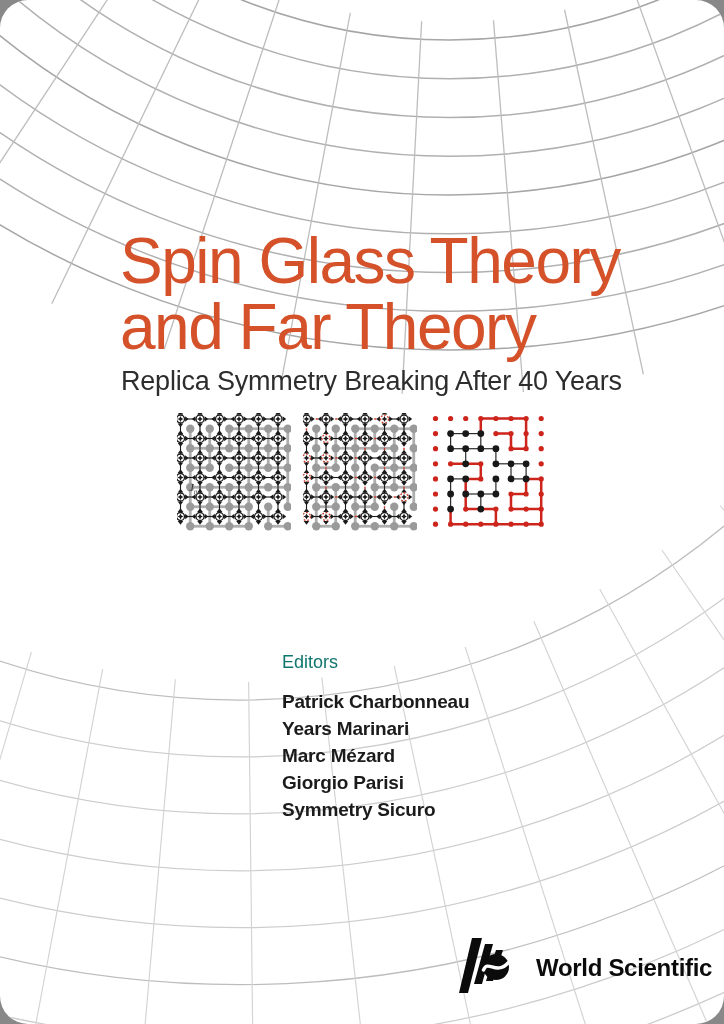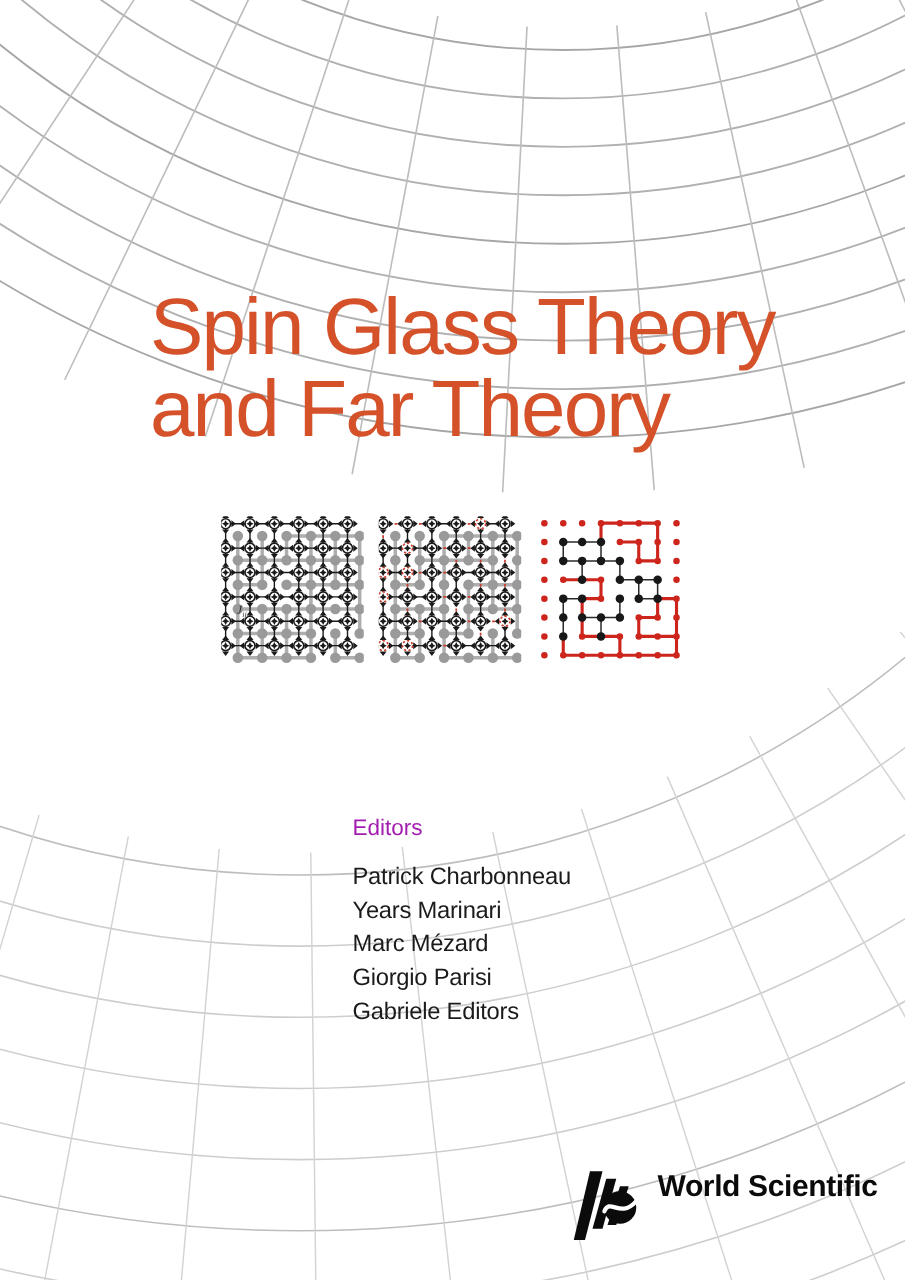--- a/index.html
+++ b/index.html
@@ -15,33 +15,33 @@
   }
   .subtitle{
     position:absolute;left:121px;top:366px;
     font-size:27px;letter-spacing:-0.2px;font-weight:400;
   }
   .fig{position:absolute;top:413px;}
   #figA{left:177px;}
   #figB{left:303px;}
   #figC{left:430px;}
   .editors{position:absolute;left:282px;top:652px;}
-  .ed-label{font-size:18px;line-height:20px;color:#a21caf;}
-  .editors ul{list-style:none;margin:16px 0 0 0;padding:0;}
+  .ed-label{font-size:18px;line-height:20px;color:#0f766e;}
+  .editors ul{list-style:none;margin:16px 0 0 0;padding:0;font-weight:bold;}
   .editors li{font-size:19px;line-height:27px;color:#1b1b1b;letter-spacing:-0.2px;}
   .publisher{
     position:absolute;left:456px;top:936px;height:64px;
-    display:flex;gap:14px;
+    display:flex;align-items:center;gap:24px;
   }
   .publisher .pub-name{font-size:24px;font-weight:bold;color:#0b0b0b;letter-spacing:-0.3px;}
 </style>
 </head>
 <body>
 
-<div class="cover" style="background: rgb(255, 255, 255);">
+<div class="cover" style="background: rgb(255, 255, 255); border-radius: 28px;">
 
   <svg id="mesh" viewBox="0 0 724 1024" xmlns="http://www.w3.org/2000/svg">
       <circle cx="450" cy="-520" r="560" fill="none" stroke="#a6a6a6" stroke-width="1.5"></circle>
       <circle cx="450" cy="-520" r="598.75" fill="none" stroke="#b0b0b0" stroke-width="1.5"></circle>
       <circle cx="450" cy="-520" r="637.5" fill="none" stroke="#b0b0b0" stroke-width="1.5"></circle>
       <circle cx="450" cy="-520" r="676.25" fill="none" stroke="#b0b0b0" stroke-width="1.5"></circle>
       <circle cx="450" cy="-520" r="715" fill="none" stroke="#a6a6a6" stroke-width="1.5"></circle>
       <circle cx="450" cy="-520" r="753.75" fill="none" stroke="#b0b0b0" stroke-width="1.5"></circle>
       <circle cx="450" cy="-520" r="792.5" fill="none" stroke="#b0b0b0" stroke-width="1.5"></circle>
       <circle cx="450" cy="-520" r="831.25" fill="none" stroke="#b0b0b0" stroke-width="1.5"></circle>
@@ -84,20 +84,21 @@
       <line x1="102.65956710082187" y1="669.1787198561588" x2="-45.97165610408382" y2="1458.3033991614086" stroke="#d3d3d3" stroke-width="1.15"></line>
       <line x1="31.331010321081948" y1="652.0542484575031" x2="-194.49270761984963" y2="1422.6466494162296" stroke="#d3d3d3" stroke-width="1.15"></line>
       <line x1="-37.958092314606745" y1="627.9704200885562" x2="-338.76718682758417" y2="1372.4990553056866" stroke="#d3d3d3" stroke-width="1.15"></line>
     </svg>
 
   <div class="title" style="color: rgb(212, 81, 42);">
     <div>Spin Glass Theory</div>
     <div>and Far Theory</div>
   </div>
 
+  <div class="subtitle" style="color: rgb(45, 45, 45);">Replica Symmetry Breaking After 40 Years</div>
 
   <svg id="figA" class="fig" width="114" height="118" viewBox="0 0 114 118" xmlns="http://www.w3.org/2000/svg">
       <line x1="52.25" y1="15.75" x2="71.75" y2="15.75" stroke="#aeaeae" stroke-width="2.8"></line>
       <line x1="71.75" y1="15.75" x2="91.25" y2="15.75" stroke="#aeaeae" stroke-width="2.8"></line>
       <line x1="91.25" y1="15.75" x2="110.75" y2="15.75" stroke="#aeaeae" stroke-width="2.8"></line>
       <line x1="13.25" y1="35.25" x2="32.75" y2="35.25" stroke="#aeaeae" stroke-width="2.8"></line>
       <line x1="32.75" y1="35.25" x2="52.25" y2="35.25" stroke="#aeaeae" stroke-width="2.8"></line>
       <line x1="52.25" y1="35.25" x2="71.75" y2="35.25" stroke="#aeaeae" stroke-width="2.8"></line>
       <line x1="71.75" y1="35.25" x2="91.25" y2="35.25" stroke="#aeaeae" stroke-width="2.8"></line>
       <line x1="91.25" y1="35.25" x2="110.75" y2="35.25" stroke="#aeaeae" stroke-width="2.8"></line>
@@ -905,21 +906,21 @@
       <circle cx="111.2" cy="111.2" r="2.6" fill="#cd251c"></circle>
     </svg>
 
   <div class="editors">
     <div class="ed-label">Editors</div>
     <ul id="editor-list">
         <li>Patrick Charbonneau</li>
         <li>Years Marinari</li>
         <li>Marc Mézard</li>
         <li>Giorgio Parisi</li>
-        <li>Gabriele Editors</li>
+        <li>Symmetry Sicuro</li>
       </ul>
   </div>
 
   <div class="publisher">
     <svg width="56" height="62" viewBox="0 0 56 62" xmlns="http://www.w3.org/2000/svg">
       <polygon points="16,1 26,1 12,56 3,56" fill="#0b0b0b"></polygon>
       <polygon points="29,7 37,7 26,47 18,47" fill="#0b0b0b"></polygon>
       <polygon points="40,13 47,13 37,44 30,44" fill="#0b0b0b"></polygon>
       <circle cx="40" cy="30" r="13" fill="#0b0b0b"></circle>
       <path d="M27.5,33 C32,22 40,39 52.5,25.5" stroke="#ffffff" stroke-width="3.4" fill="none" stroke-linecap="round"></path>

